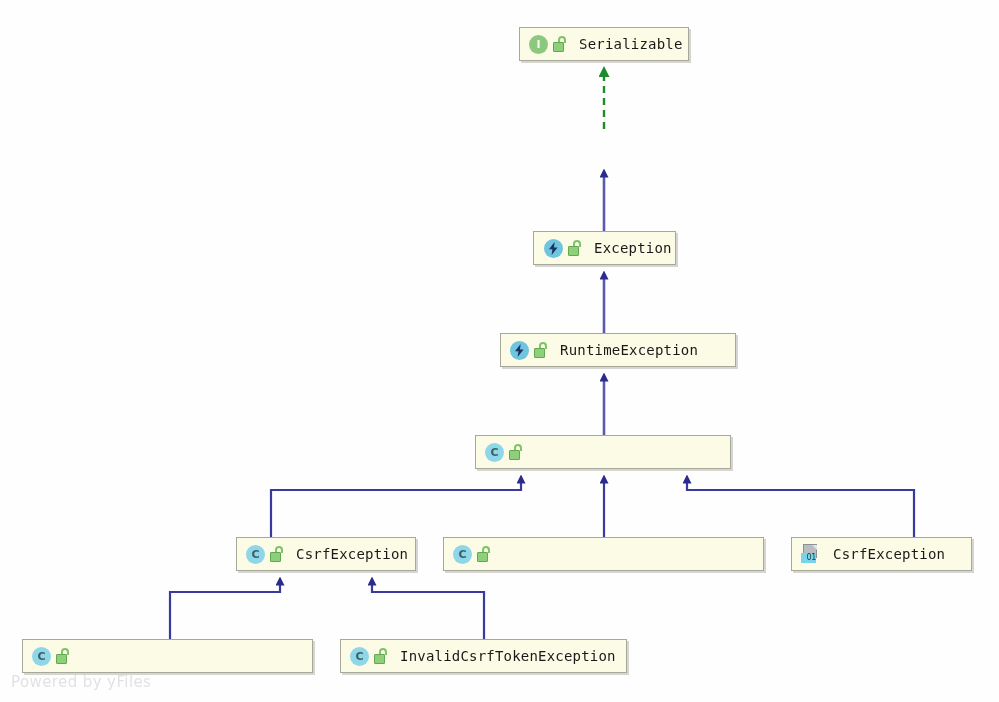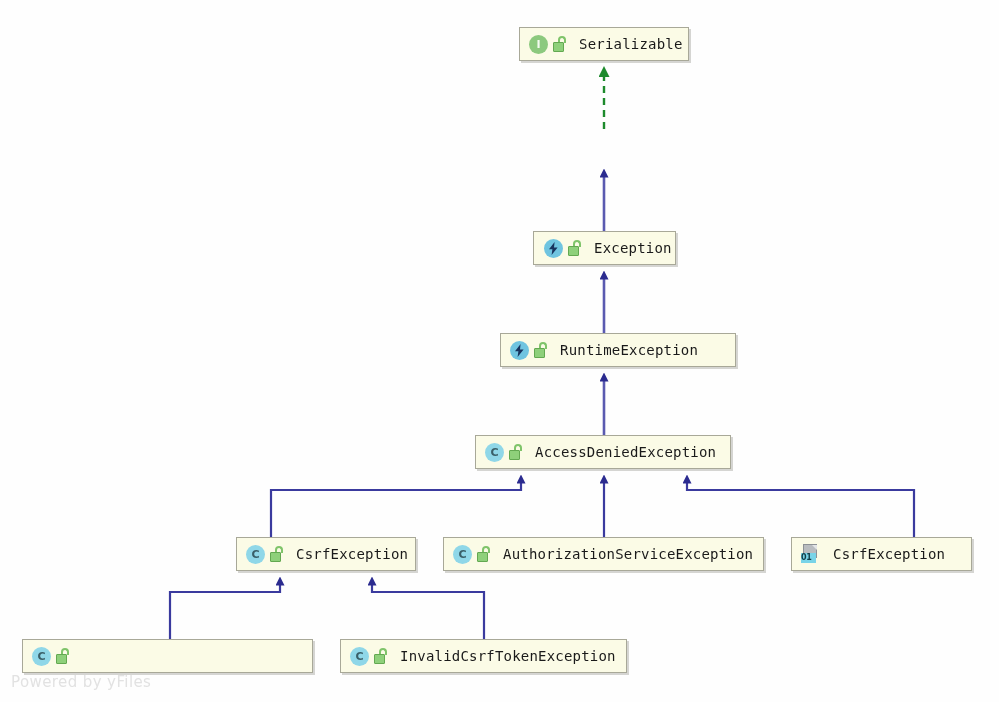--- a/index.html
+++ b/index.html
@@ -122,23 +122,23 @@
   .ic-classfile .badge {
     position: absolute;
     left: 0;
     top: 9px;
     width: 15px;
     height: 10px;
     background: #79d4e8;
     color: #123d47;
     font-family: "DejaVu Sans", sans-serif;
     font-size: 8px;
-    font-weight: bold;
+    font-weight: normal;
     line-height: 10px;
-    text-align: left;
+    text-align: right;
     letter-spacing: -0.3px;
   }
   .watermark {
     position: absolute;
     font-family: "DejaVu Sans", sans-serif;
     font-size: 15px;
     color: #e2e2e2;
     letter-spacing: 0.4px;
     user-select: none;
   }
@@ -230,39 +230,37 @@
     </span>
     <span class="node-label">RuntimeException</span>
   </div>
 
   <div class="node" style="left:475px; top:435px; width:256px;">
     <span class="icon ic-round ic-class">C</span>
     <span class="icon ic-lock">
       <span class="shackle"></span>
         <span class="body"></span>
     </span>
-    <span class="node-label">AccessDeniedException</span>
   </div>
 
   <div class="node" style="left:236px; top:537px; width:180px;">
     <span class="icon ic-round ic-class">C</span>
     <span class="icon ic-lock">
       <span class="shackle"></span>
         <span class="body"></span>
     </span>
     <span class="node-label">CsrfException</span>
   </div>
 
   <div class="node" style="left:443px; top:537px; width:321px;">
     <span class="icon ic-round ic-class">C</span>
     <span class="icon ic-lock">
       <span class="shackle"></span>
         <span class="body"></span>
     </span>
-    <span class="node-label">AuthorizationServiceException</span>
   </div>
 
   <div class="node" style="left:791px; top:537px; width:181px;">
     <span class="icon ic-classfile">
       <span class="page"></span>
       <span class="fold"></span>
       <span class="badge">01</span>
     </span>
     <span class="node-label">CsrfException</span>
   </div>

